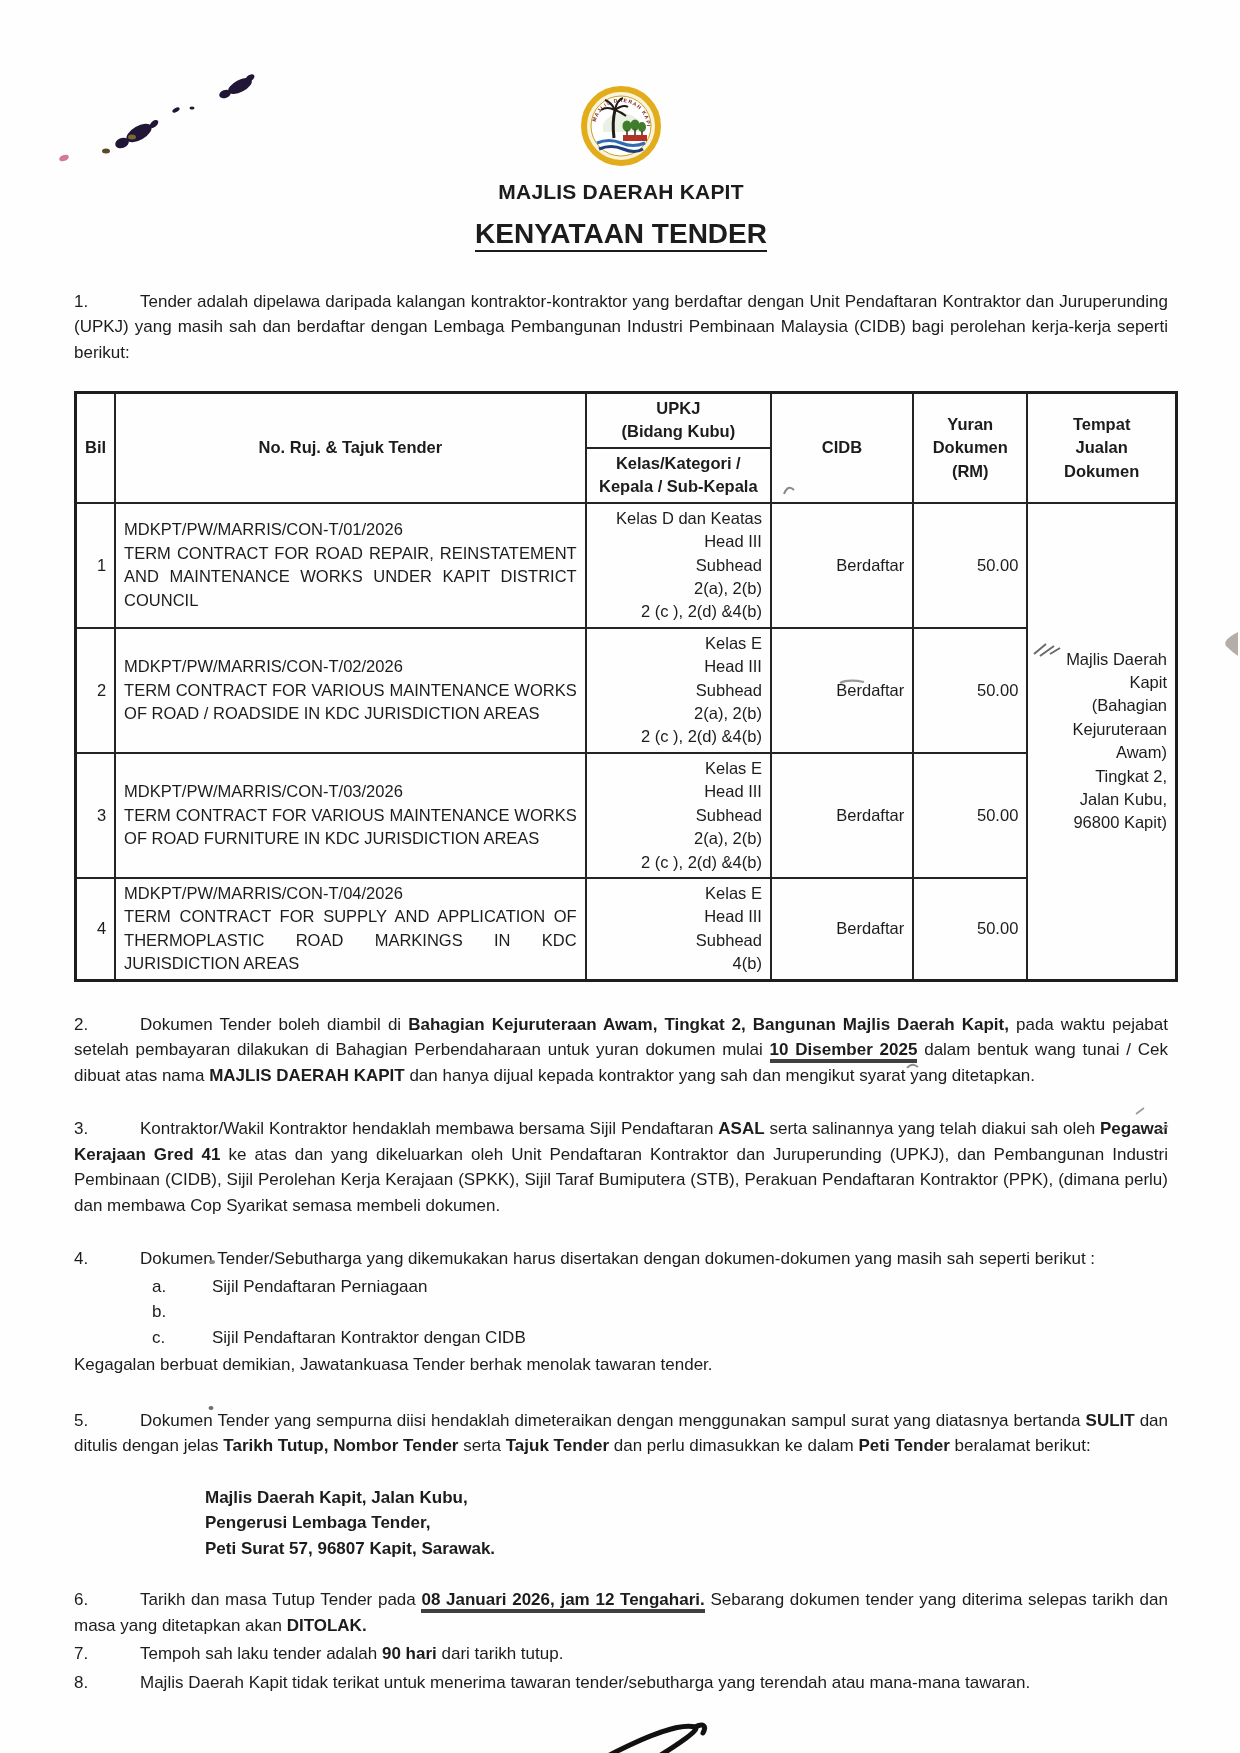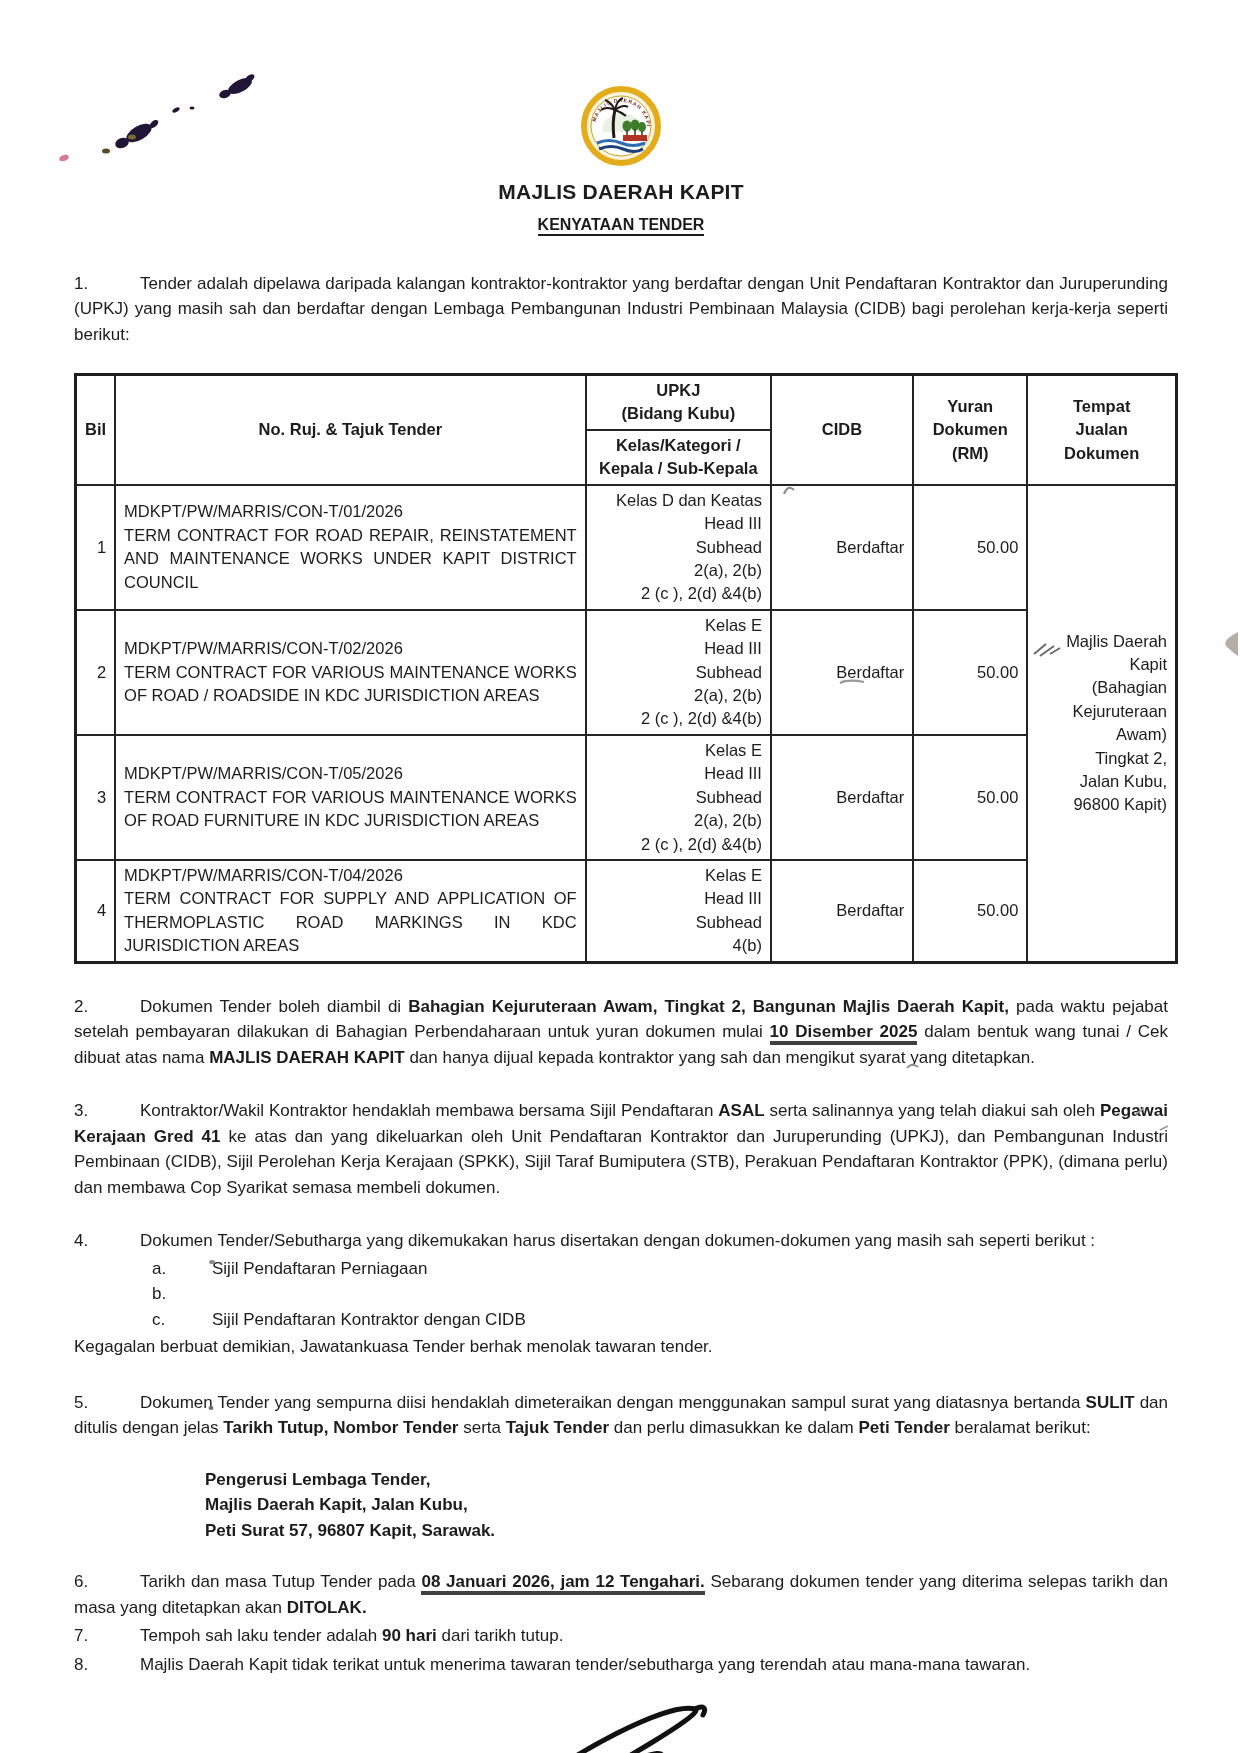--- a/index.html
+++ b/index.html
@@ -16,21 +16,21 @@
     font-size:17px;
     line-height:1.5;
   }
   .center{text-align:center;}
   .bold{font-weight:bold;}
   .und{font-weight:bold;border-bottom:4px solid #404040;}
   .pre{white-space:pre-line;}
   
   .logo-wrap{display:flex;justify-content:center;margin-top:2px;}
   .org-name{font-size:21px;font-weight:bold;letter-spacing:.2px;margin-top:10px;}
-  .doc-title{font-size:16px;font-weight:bold;margin-top:5px;}
+  .doc-title{font-size:28px;font-weight:bold;margin-top:5px;}
   .doc-title span{border-bottom:2.5px solid #1c1c1c;padding-bottom:1px;}
   
   .para{text-align:justify;margin-top:30px;}
   .para .num{display:inline-block;width:66px;font-weight:normal;}
   
   table.tender{
     width:1104px;border-collapse:collapse;margin-top:26px;
     font-size:16.5px;line-height:1.42;
   }
   table.tender th, table.tender td{
@@ -213,21 +213,21 @@
 Head III
 Subhead
 2(a), 2(b)
 2 (c ), 2(d) &amp;4(b)</td>
       <td class="c">Berdaftar</td>
       <td class="c">50.00</td>
     </tr>
     <tr style="height:102px;">
       <td class="c">3</td>
       <td>
-        <div class="cell-ref">MDKPT/PW/MARRIS/CON-T/05/2026</div>
+        <div class="cell-ref">MDKPT/PW/MARRIS/CON-T/03/2026</div>
         <div class="cell-title">TERM CONTRACT FOR VARIOUS MAINTENANCE WORKS OF ROAD FURNITURE IN KDC JURISDICTION AREAS</div>
       </td>
       <td class="c pre">Kelas E
 Head III
 Subhead
 2(a), 2(b)
 2 (c ), 2(d) &amp;4(b)</td>
       <td class="c">Berdaftar</td>
       <td class="c">50.00</td>
     </tr>
@@ -263,22 +263,22 @@
     <div class="subitem">
         <span class="ltr">c.</span>
         <span>Sijil Pendaftaran Kontraktor dengan CIDB</span>
       </div>
   </div>
   <div class="p4-footer">Kegagalan berbuat demikian, Jawatankuasa Tender berhak menolak tawaran tender.</div>
 
   <div class="para"><span class="num">5.</span><span>Dokumen Tender yang sempurna diisi hendaklah dimeteraikan dengan menggunakan sampul surat yang diatasnya bertanda </span><span class="bold">SULIT</span><span> dan ditulis dengan jelas </span><span class="bold">Tarikh Tutup, Nombor Tender</span><span> serta </span><span class="bold">Tajuk Tender</span><span> dan perlu dimasukkan ke dalam </span><span class="bold">Peti Tender</span><span> beralamat berikut:</span></div>
 
   <div class="addr">
+    <div>Majlis Daerah Kapit, Jalan Kubu,</div>
     <div>Pengerusi Lembaga Tender,</div>
-    <div>Majlis Daerah Kapit, Jalan Kubu,</div>
     <div>Peti Surat 57, 96807 Kapit, Sarawak.</div>
   </div>
 
   <div class="para tight"><span class="num">6.</span><span>Tarikh dan masa Tutup Tender pada </span><span class="und">08 Januari 2026, jam 12 Tengahari.</span><span> Sebarang dokumen tender yang diterima selepas tarikh dan masa yang ditetapkan akan </span><span class="bold">DITOLAK.</span></div>
 
   <div class="para vtight"><span class="num">7.</span><span>Tempoh sah laku tender adalah </span><span class="bold">90 hari</span><span> dari tarikh tutup.</span></div>
 
   <div class="para vtight"><span class="num">8.</span><span>Majlis Daerah Kapit tidak terikat untuk menerima tawaran tender/sebutharga yang terendah atau mana-mana tawaran.</span></div>
 
   <div class="sig-block">

